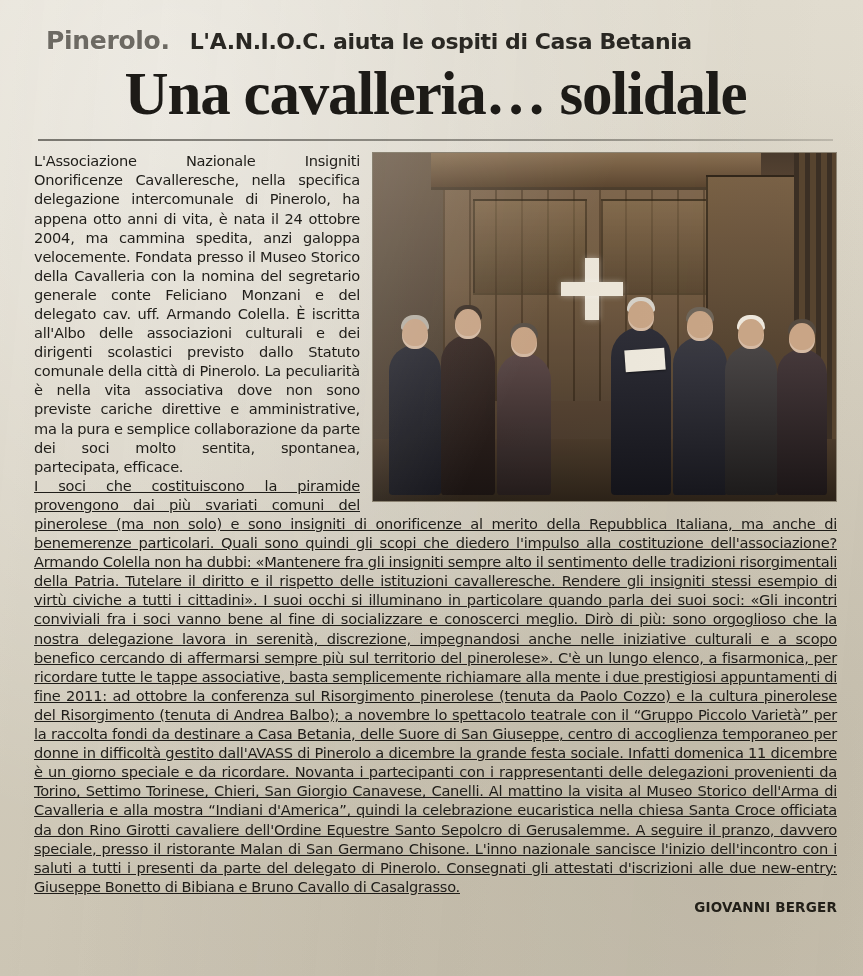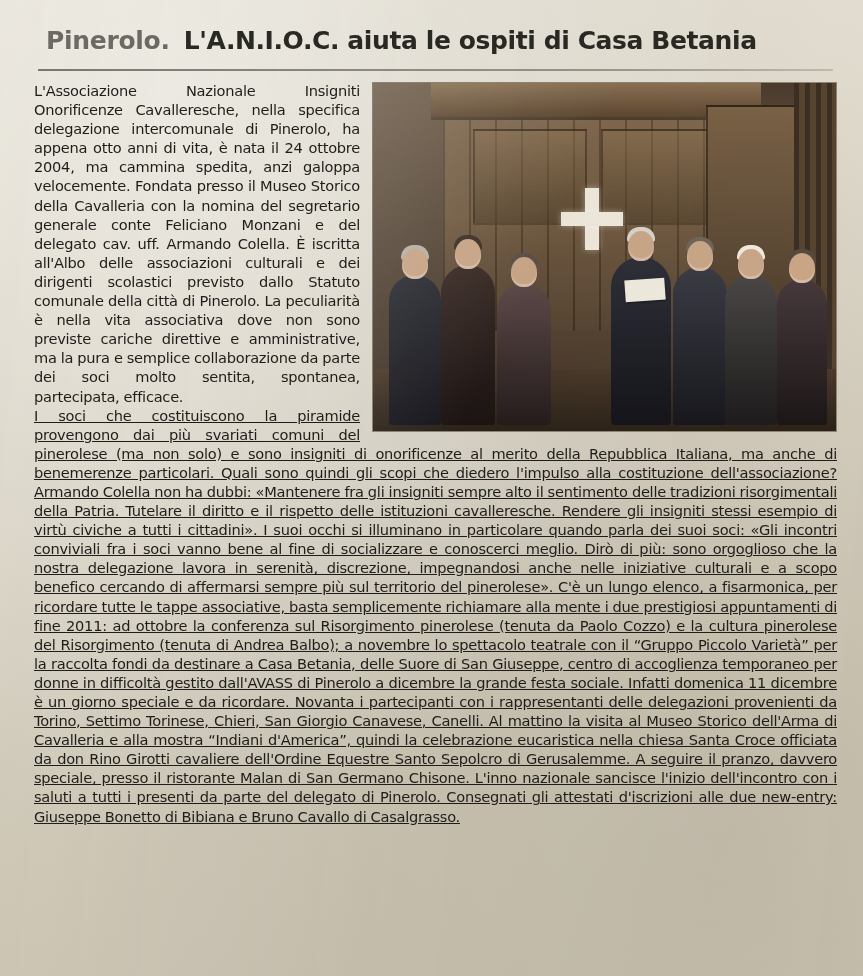--- a/index.html
+++ b/index.html
@@ -32,36 +32,36 @@
     pointer-events: none;
     background:
       linear-gradient(95deg, rgba(255,255,255,0.10) 0%, rgba(0,0,0,0.04) 50%, rgba(255,255,255,0.06) 100%);
     mix-blend-mode: multiply;
     opacity: .5;
   }
 
   .kicker {
     display: flex;
     align-items: baseline;
-    gap: 14px;
+    gap: 20px;
     margin: 4px 0 2px 12px;
     white-space: nowrap;
   }
   .kicker .loc {
     font-family: "DejaVu Sans", sans-serif;
     font-weight: 700;
     font-size: 25px;
     color: #6d6a63;
     letter-spacing: -0.3px;
     text-shadow: 0 1px 0 rgba(255,255,255,.35);
   }
   .kicker .lead {
     font-family: "DejaVu Sans", sans-serif;
     font-weight: 700;
-    font-size: 25px;
+    font-size: 22px;
     color: #2a2823;
     letter-spacing: -0.4px;
   }
 
   .headline {
     font-family: "Liberation Serif", serif;
     font-weight: 700;
     font-size: 61px;
     line-height: 1.02;
     color: #1d1b17;
@@ -205,20 +205,21 @@
 </head>
 <body>
 
 <div class="page">
 
   <div class="kicker">
     <span class="loc">Pinerolo.</span>
     <span class="lead">L'A.N.I.O.C. aiuta le ospiti di Casa Betania</span>
   </div>
 
+  <h1 class="headline">Una cavalleria… solidale</h1>
 
   <div class="rule"></div>
 
   <div class="body-wrap">
 
     <div class="photo">
       <div class="ph-bg"></div>
       <div class="ph-wall-left"></div>
       <div class="ph-cabinet"></div>
       <div class="ph-cab-top"></div>
@@ -259,14 +260,15 @@
           <span class="head"></span>
         </div>
 
       <div class="ph-paper"></div>
       <div class="ph-caption-glare"></div>
     </div>
 
     <p class="para">L'Associazione Nazionale Insigniti Onorificenze Cavalleresche, nella specifica delegazione intercomunale di Pinerolo, ha appena otto anni di vita, è nata il 24 ottobre 2004, ma cammina spedita, anzi galoppa velocemente. Fondata presso il Museo Storico della Cavalleria con la nomina del segretario generale conte Feliciano Monzani e del delegato cav. uff. Armando Colella. È iscritta all'Albo delle associazioni culturali e dei dirigenti scolastici previsto dallo Statuto comunale della città di Pinerolo. La peculiarità è nella vita associativa dove non sono previste cariche direttive e amministrative, ma la pura e semplice collaborazione da parte dei soci molto sentita, spontanea, partecipata, efficace.</p>
     <p class="cont">I soci che costituiscono la piramide provengono dai più svariati comuni del pinerolese (ma non solo) e sono insigniti di onorificenze al merito della Repubblica Italiana, ma anche di benemerenze particolari. Quali sono quindi gli scopi che diedero l'impulso alla costituzione dell'associazione? Armando Colella non ha dubbi: «Mantenere fra gli insigniti sempre alto il sentimento delle tradizioni risorgimentali della Patria. Tutelare il diritto e il rispetto delle istituzioni cavalleresche. Rendere gli insigniti stessi esempio di virtù civiche a tutti i cittadini». I suoi occhi si illuminano in particolare quando parla dei suoi soci: «Gli incontri conviviali fra i soci vanno bene al fine di socializzare e conoscerci meglio. Dirò di più: sono orgoglioso che la nostra delegazione lavora in serenità, discrezione, impegnandosi anche nelle iniziative culturali e a scopo benefico cercando di affermarsi sempre più sul territorio del pinerolese». C'è un lungo elenco, a fisarmonica, per ricordare tutte le tappe associative, basta semplicemente richiamare alla mente i due prestigiosi appuntamenti di fine 2011: ad ottobre la conferenza sul Risorgimento pinerolese (tenuta da Paolo Cozzo) e la cultura pinerolese del Risorgimento (tenuta di Andrea Balbo); a novembre lo spettacolo teatrale con il “Gruppo Piccolo Varietà” per la raccolta fondi da destinare a Casa Betania, delle Suore di San Giuseppe, centro di accoglienza temporaneo per donne in difficoltà gestito dall'AVASS di Pinerolo a dicembre la grande festa sociale. Infatti domenica 11 dicembre è un giorno speciale e da ricordare. Novanta i partecipanti con i rappresentanti delle delegazioni provenienti da Torino, Settimo Torinese, Chieri, San Giorgio Canavese, Canelli. Al mattino la visita al Museo Storico dell'Arma di Cavalleria e alla mostra “Indiani d'America”, quindi la celebrazione eucaristica nella chiesa Santa Croce officiata da don Rino Girotti cavaliere dell'Ordine Equestre Santo Sepolcro di Gerusalemme. A seguire il pranzo, davvero speciale, presso il ristorante Malan di San Germano Chisone. L'inno nazionale sancisce l'inizio dell'incontro con i saluti a tutti i presenti da parte del delegato di Pinerolo. Consegnati gli attestati d'iscrizioni alle due new-entry: Giuseppe Bonetto di Bibiana e Bruno Cavallo di Casalgrasso.</p>
 
+    <div class="byline">GIOVANNI BERGER</div>
   </div>
 </div>
 
 </body></html>

